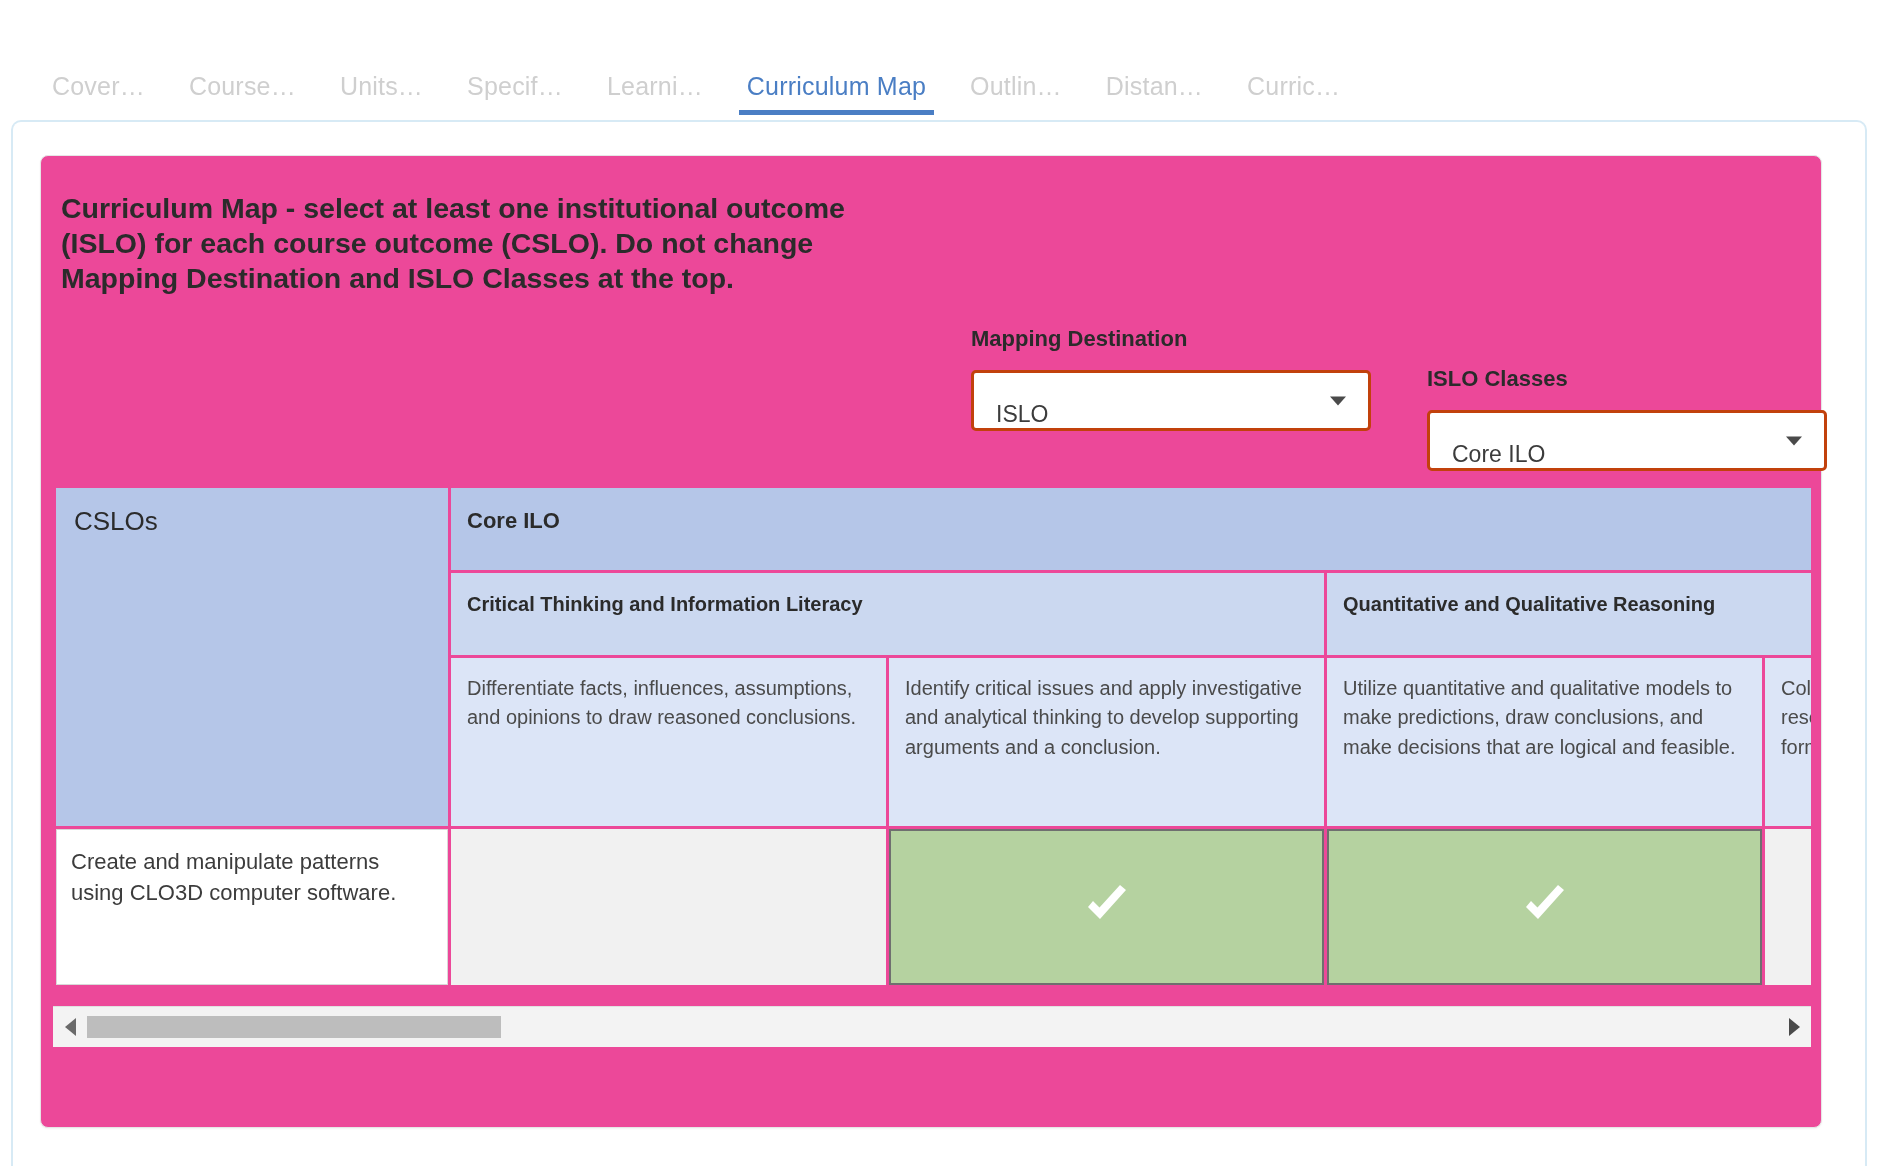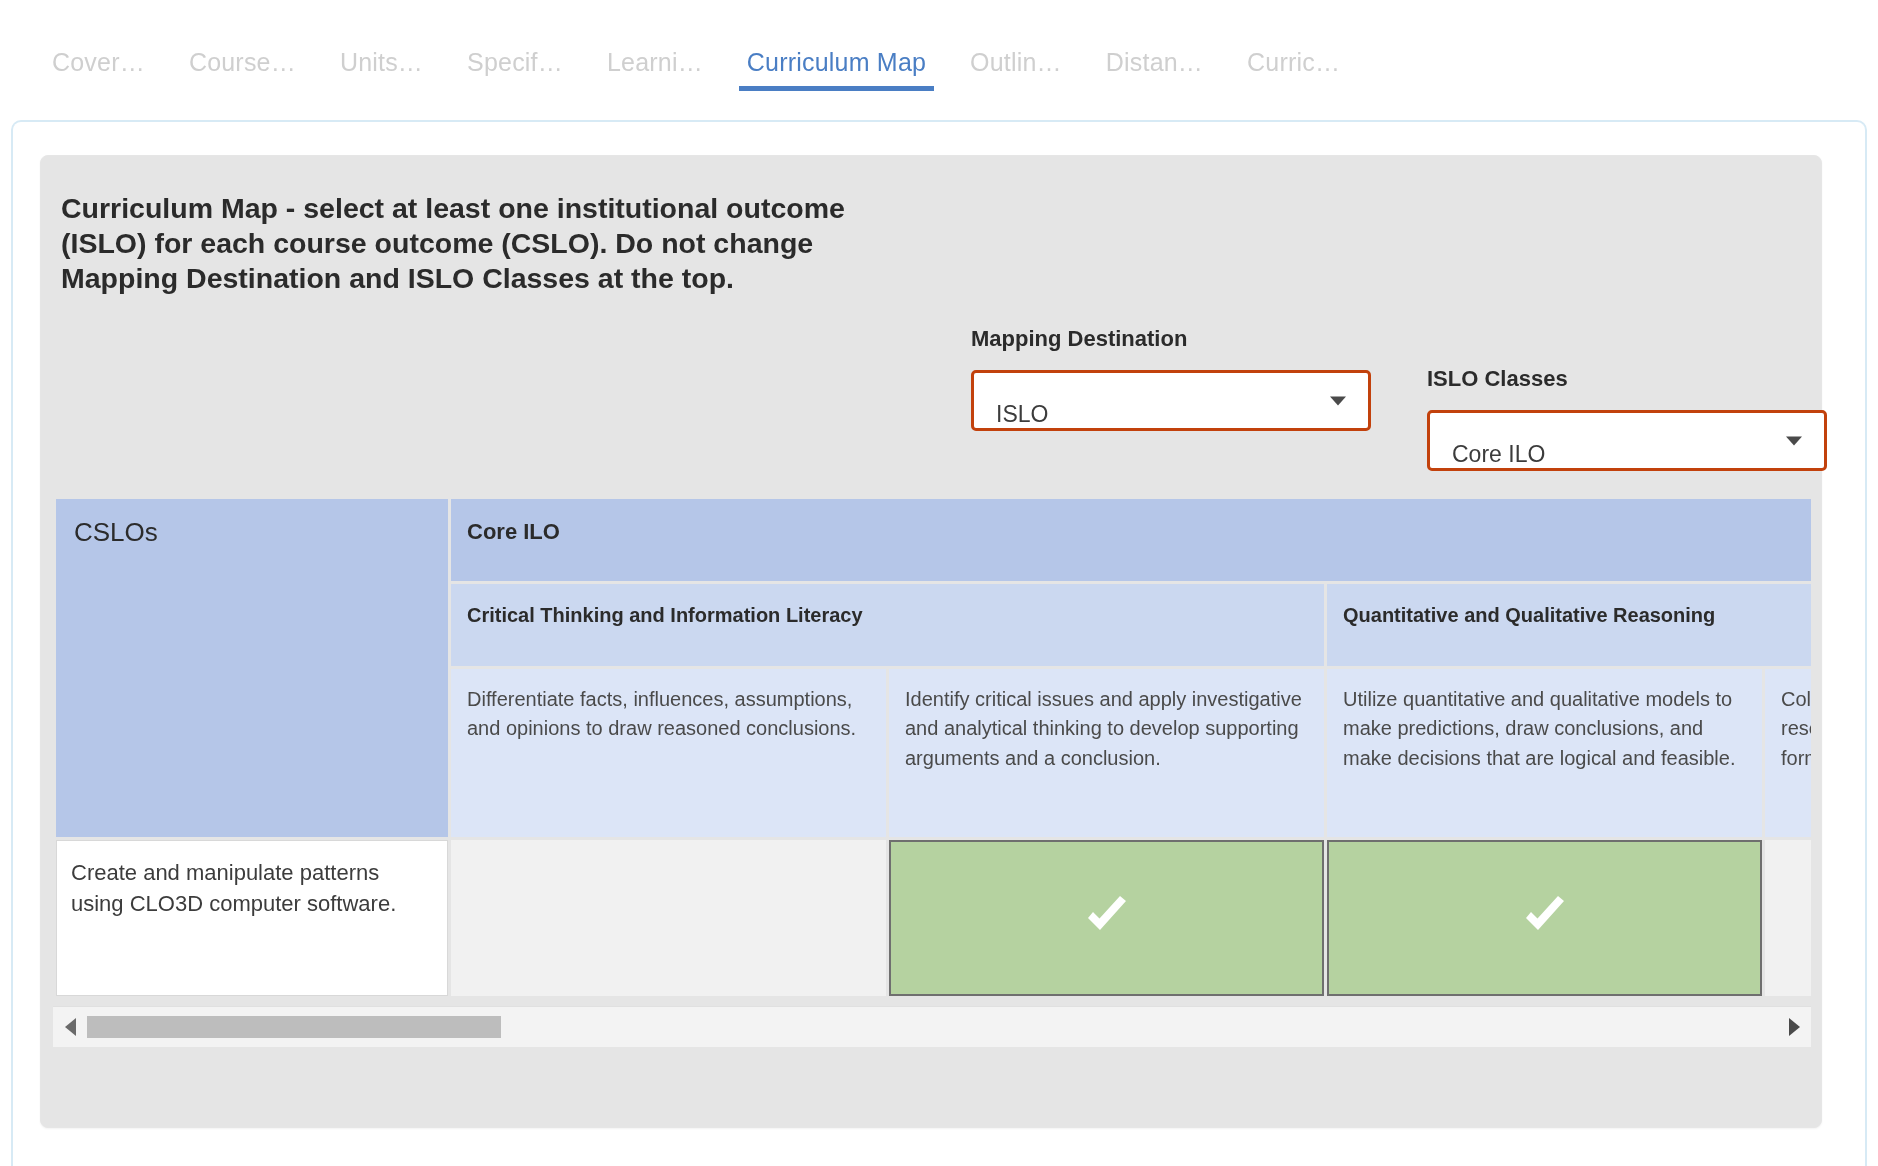--- a/index.html
+++ b/index.html
@@ -15,21 +15,21 @@
   }
 
   
   .tabbar {
     position: absolute;
     left: 0; top: 0;
     width: 1878px;
     height: 119px;
     background: #ffffff;
     display: flex;
-    align-items: flex-start;
+    align-items: center;
     padding-left: 30px;
     box-sizing: border-box;
   }
   .tab {
     position: relative;
     font-size: 25px;
     color: #cfcfcf;
     letter-spacing: .2px;
     padding: 48px 22px 0 22px;
     white-space: nowrap;
@@ -64,21 +64,21 @@
     background: #ffffff;
   }
 
   
   .content-panel {
     position: absolute;
     left: 40px;
     top: 155px;
     width: 1782px;
     height: 973px;
-    background: #e5e5e5;
+    background: #ec4899;
     border: 1px solid #e6e6e6;
     border-radius: 8px;
     box-sizing: border-box;
     box-shadow: 0 1px 2px rgba(0,0,0,0.05);
   }
 
   .heading {
     position: absolute;
     left: 20px;
     top: 35px;
@@ -124,21 +124,21 @@
     width: 0; height: 0;
     border-left: 8px solid transparent;
     border-right: 8px solid transparent;
     border-top: 9px solid #4a4a4a;
   }
 
   
   .table-wrap {
     position: absolute;
     left: 12px;
-    top: 340px;
+    top: 329px;
     width: 1758px;
     height: 510px;
     overflow: hidden;
   }
   .grid {
     position: absolute;
     left: 0; top: 0;
     width: 2150px;
     border-collapse: separate;
     border-spacing: 3px;

